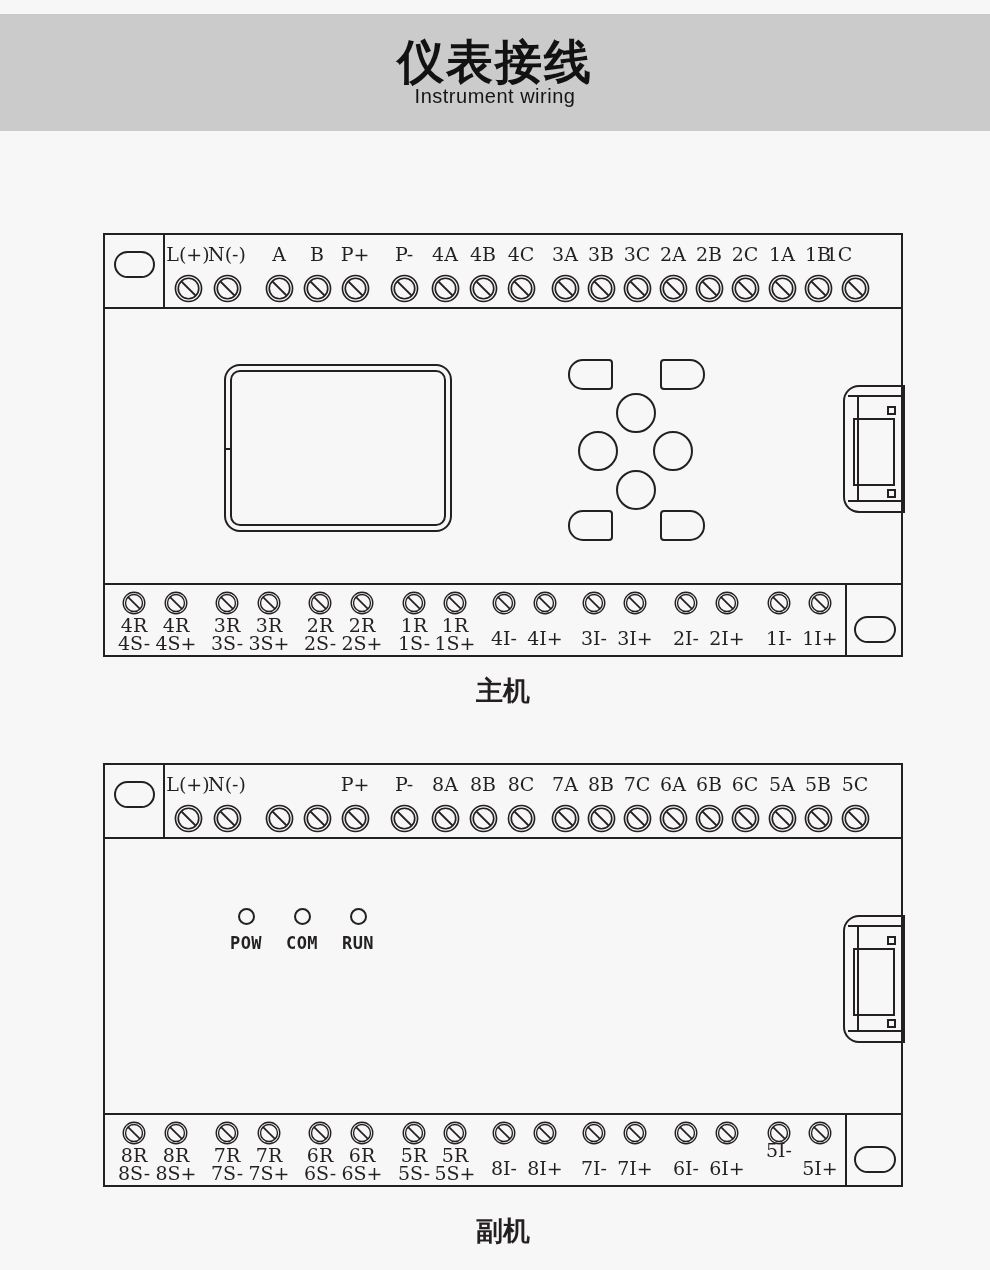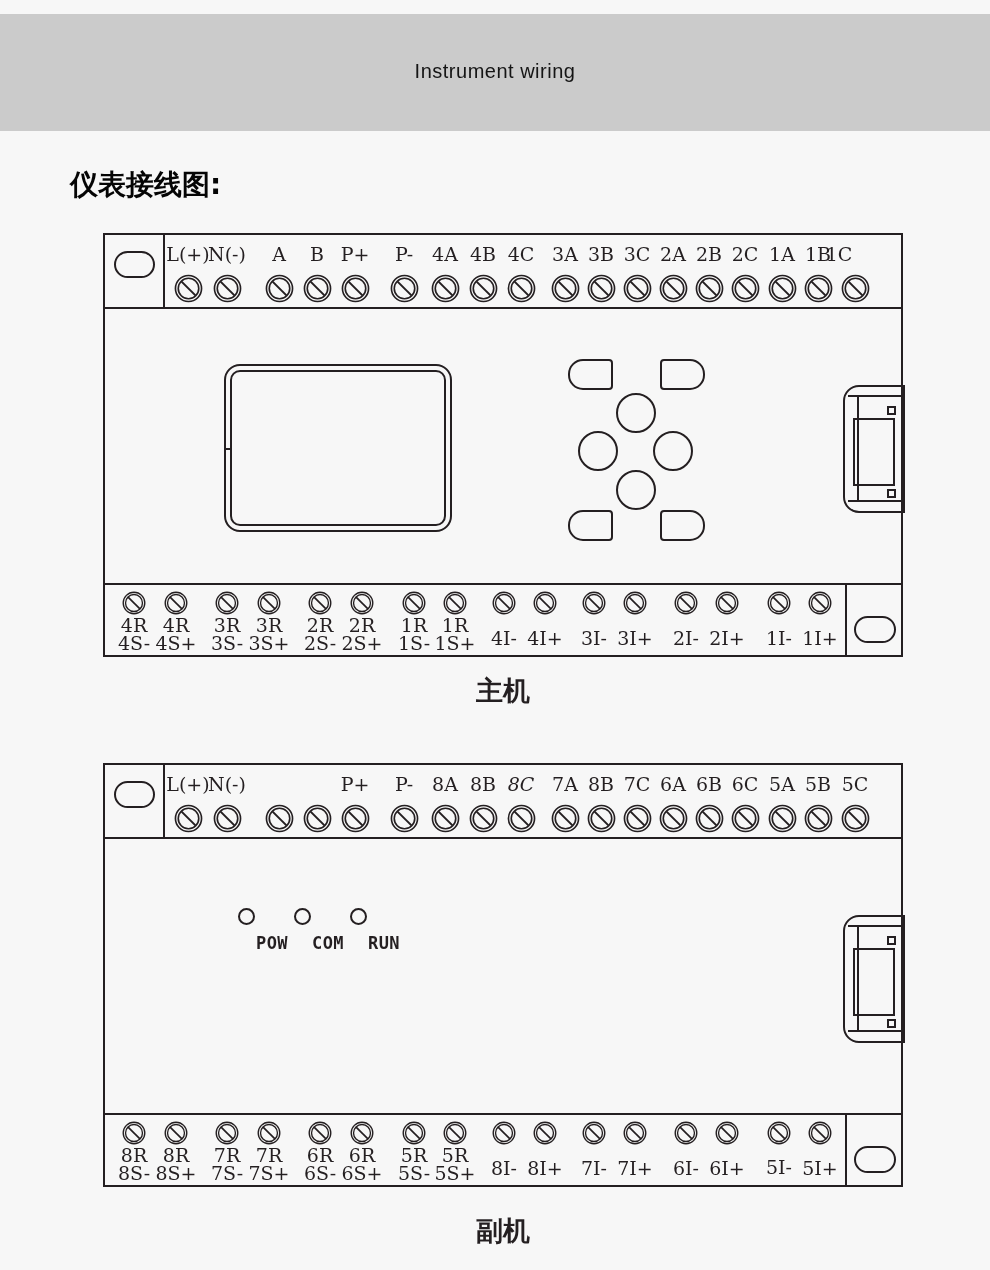--- a/index.html
+++ b/index.html
@@ -40,39 +40,39 @@
   .display-inner{position:absolute;left:4px;top:4px;right:4px;bottom:4px;border:2px solid var(--ink);border-radius:10px;}
   .display-tick{position:absolute;left:0;width:6px;height:2px;background:var(--ink);}
 
   .key-circle{position:absolute;width:40px;height:40px;border:2px solid var(--ink);border-radius:50%;}
   .key-d{position:absolute;width:45px;height:31px;border:2px solid var(--ink);}
   .key-d.left{border-radius:15px 4px 4px 15px;}
   .key-d.right{border-radius:4px 15px 15px 4px;}
 
   .led{position:absolute;width:17px;height:17px;border:2px solid var(--ink);border-radius:50%;}
   .led-label{position:absolute;transform:translateX(-50%);color:var(--ink);
-             font:bold 17px/18px "DejaVu Sans Mono","Liberation Mono",monospace;letter-spacing:0.5px;margin-left:26px;}
+             font:bold 17px/18px "DejaVu Sans Mono","Liberation Mono",monospace;letter-spacing:0.5px;}
 
   .connector{position:absolute;border:2px solid var(--ink);border-radius:16px 0 0 16px;}
   .connector .band{position:absolute;left:3px;right:-1px;height:2px;background:var(--ink);}
   .connector .inner-line{position:absolute;width:2px;background:var(--ink);}
   .connector .socket{position:absolute;border:2px solid var(--ink);background:transparent;}
   .connector .tab{position:absolute;width:9px;height:9px;border:2px solid var(--ink);}
 
   .caption{position:absolute;left:103px;width:800px;text-align:center;color:var(--ink);
            font:bold 27px/32px "DejaVu Serif","Liberation Serif",serif;}
 </style>
 </head>
 <body>
 
 <div class="page">
   <header class="banner">
+    <div class="banner-title">仪表接线</div>
     <div class="banner-subtitle">Instrument wiring</div>
   </header>
-  <h2 class="section-heading">仪表接线图:</h2>
   <div id="devices">
       <div class="device-box" style="top: 233px;">
         <div class="hline" style="left: 0px; top: 72px; width: 796px; height: 2px;"></div>
         <div class="vline" style="left: 58px; top: 0px; width: 2px; height: 72px;"></div>
         <div class="hline" style="left: 0px; top: 348px; width: 796px; height: 2px;"></div>
         <div class="vline" style="left: 740px; top: 348px; width: 2px; height: 72px;"></div>
         <div class="slot" style="left: 9px; top: 16px; width: 41px; height: 27px;"></div>
         <div class="slot" style="left: 749px; top: 381px; width: 42px; height: 27px;"></div>
         <div class="t-label" style="left: 83px; top: 6px;">L(+)</div>
         <div class="screw" style="left: 68.5px; top: 38.5px;"><svg viewBox="0 0 30 30" width="29" height="29">
@@ -372,21 +372,21 @@
             <circle cx="15" cy="15" r="13.5" fill="none" stroke="var(--ink)" stroke-width="1.7"></circle>
             <circle cx="15" cy="15" r="10.6" fill="none" stroke="var(--ink)" stroke-width="1.7"></circle>
             <line x1="7.6" y1="7.6" x2="22.4" y2="22.4" stroke="var(--ink)" stroke-width="2.1"></line>
           </svg></div>
         <div class="t-label" style="left: 378px; top: 6px;">8B</div>
         <div class="screw" style="left: 363.5px; top: 38.5px;"><svg viewBox="0 0 30 30" width="29" height="29">
             <circle cx="15" cy="15" r="13.5" fill="none" stroke="var(--ink)" stroke-width="1.7"></circle>
             <circle cx="15" cy="15" r="10.6" fill="none" stroke="var(--ink)" stroke-width="1.7"></circle>
             <line x1="7.6" y1="7.6" x2="22.4" y2="22.4" stroke="var(--ink)" stroke-width="2.1"></line>
           </svg></div>
-        <div class="t-label" style="left: 416px; top: 6px; font-style: italic;">8C</div>
+        <div class="t-label" style="left: 416px; top: 6px;">8C</div>
         <div class="screw" style="left: 401.5px; top: 38.5px;"><svg viewBox="0 0 30 30" width="29" height="29">
             <circle cx="15" cy="15" r="13.5" fill="none" stroke="var(--ink)" stroke-width="1.7"></circle>
             <circle cx="15" cy="15" r="10.6" fill="none" stroke="var(--ink)" stroke-width="1.7"></circle>
             <line x1="7.6" y1="7.6" x2="22.4" y2="22.4" stroke="var(--ink)" stroke-width="2.1"></line>
           </svg></div>
         <div class="t-label" style="left: 460px; top: 6px;">7A</div>
         <div class="screw" style="left: 445.5px; top: 38.5px;"><svg viewBox="0 0 30 30" width="29" height="29">
             <circle cx="15" cy="15" r="13.5" fill="none" stroke="var(--ink)" stroke-width="1.7"></circle>
             <circle cx="15" cy="15" r="10.6" fill="none" stroke="var(--ink)" stroke-width="1.7"></circle>
             <line x1="7.6" y1="7.6" x2="22.4" y2="22.4" stroke="var(--ink)" stroke-width="2.1"></line>
@@ -545,21 +545,21 @@
             <circle cx="15" cy="15" r="13.5" fill="none" stroke="var(--ink)" stroke-width="1.7"></circle>
             <circle cx="15" cy="15" r="10.6" fill="none" stroke="var(--ink)" stroke-width="1.7"></circle>
             <line x1="7.6" y1="7.6" x2="22.4" y2="22.4" stroke="var(--ink)" stroke-width="2.1"></line>
           </svg></div>
         <div class="single-label" style="left: 622px; top: 394px;">6I+</div>
         <div class="screw" style="left: 662px; top: 356px;"><svg viewBox="0 0 30 30" width="24" height="24">
             <circle cx="15" cy="15" r="13.5" fill="none" stroke="var(--ink)" stroke-width="1.7"></circle>
             <circle cx="15" cy="15" r="10.6" fill="none" stroke="var(--ink)" stroke-width="1.7"></circle>
             <line x1="7.6" y1="7.6" x2="22.4" y2="22.4" stroke="var(--ink)" stroke-width="2.1"></line>
           </svg></div>
-        <div class="single-label" style="left: 674px; top: 393px;">5I-</div>
+        <div class="single-label" style="left: 674px; top: 376px;">5I-</div>
         <div class="screw" style="left: 703px; top: 356px;"><svg viewBox="0 0 30 30" width="24" height="24">
             <circle cx="15" cy="15" r="13.5" fill="none" stroke="var(--ink)" stroke-width="1.7"></circle>
             <circle cx="15" cy="15" r="10.6" fill="none" stroke="var(--ink)" stroke-width="1.7"></circle>
             <line x1="7.6" y1="7.6" x2="22.4" y2="22.4" stroke="var(--ink)" stroke-width="2.1"></line>
           </svg></div>
         <div class="single-label" style="left: 715px; top: 394px;">5I+</div>
         <div class="led" style="left: 132.5px; top: 142.5px;"></div>
         <div class="led-label" style="left: 141px; top: 169px;">POW</div>
         <div class="led" style="left: 188.5px; top: 142.5px;"></div>
         <div class="led-label" style="left: 197px; top: 169px;">COM</div>

